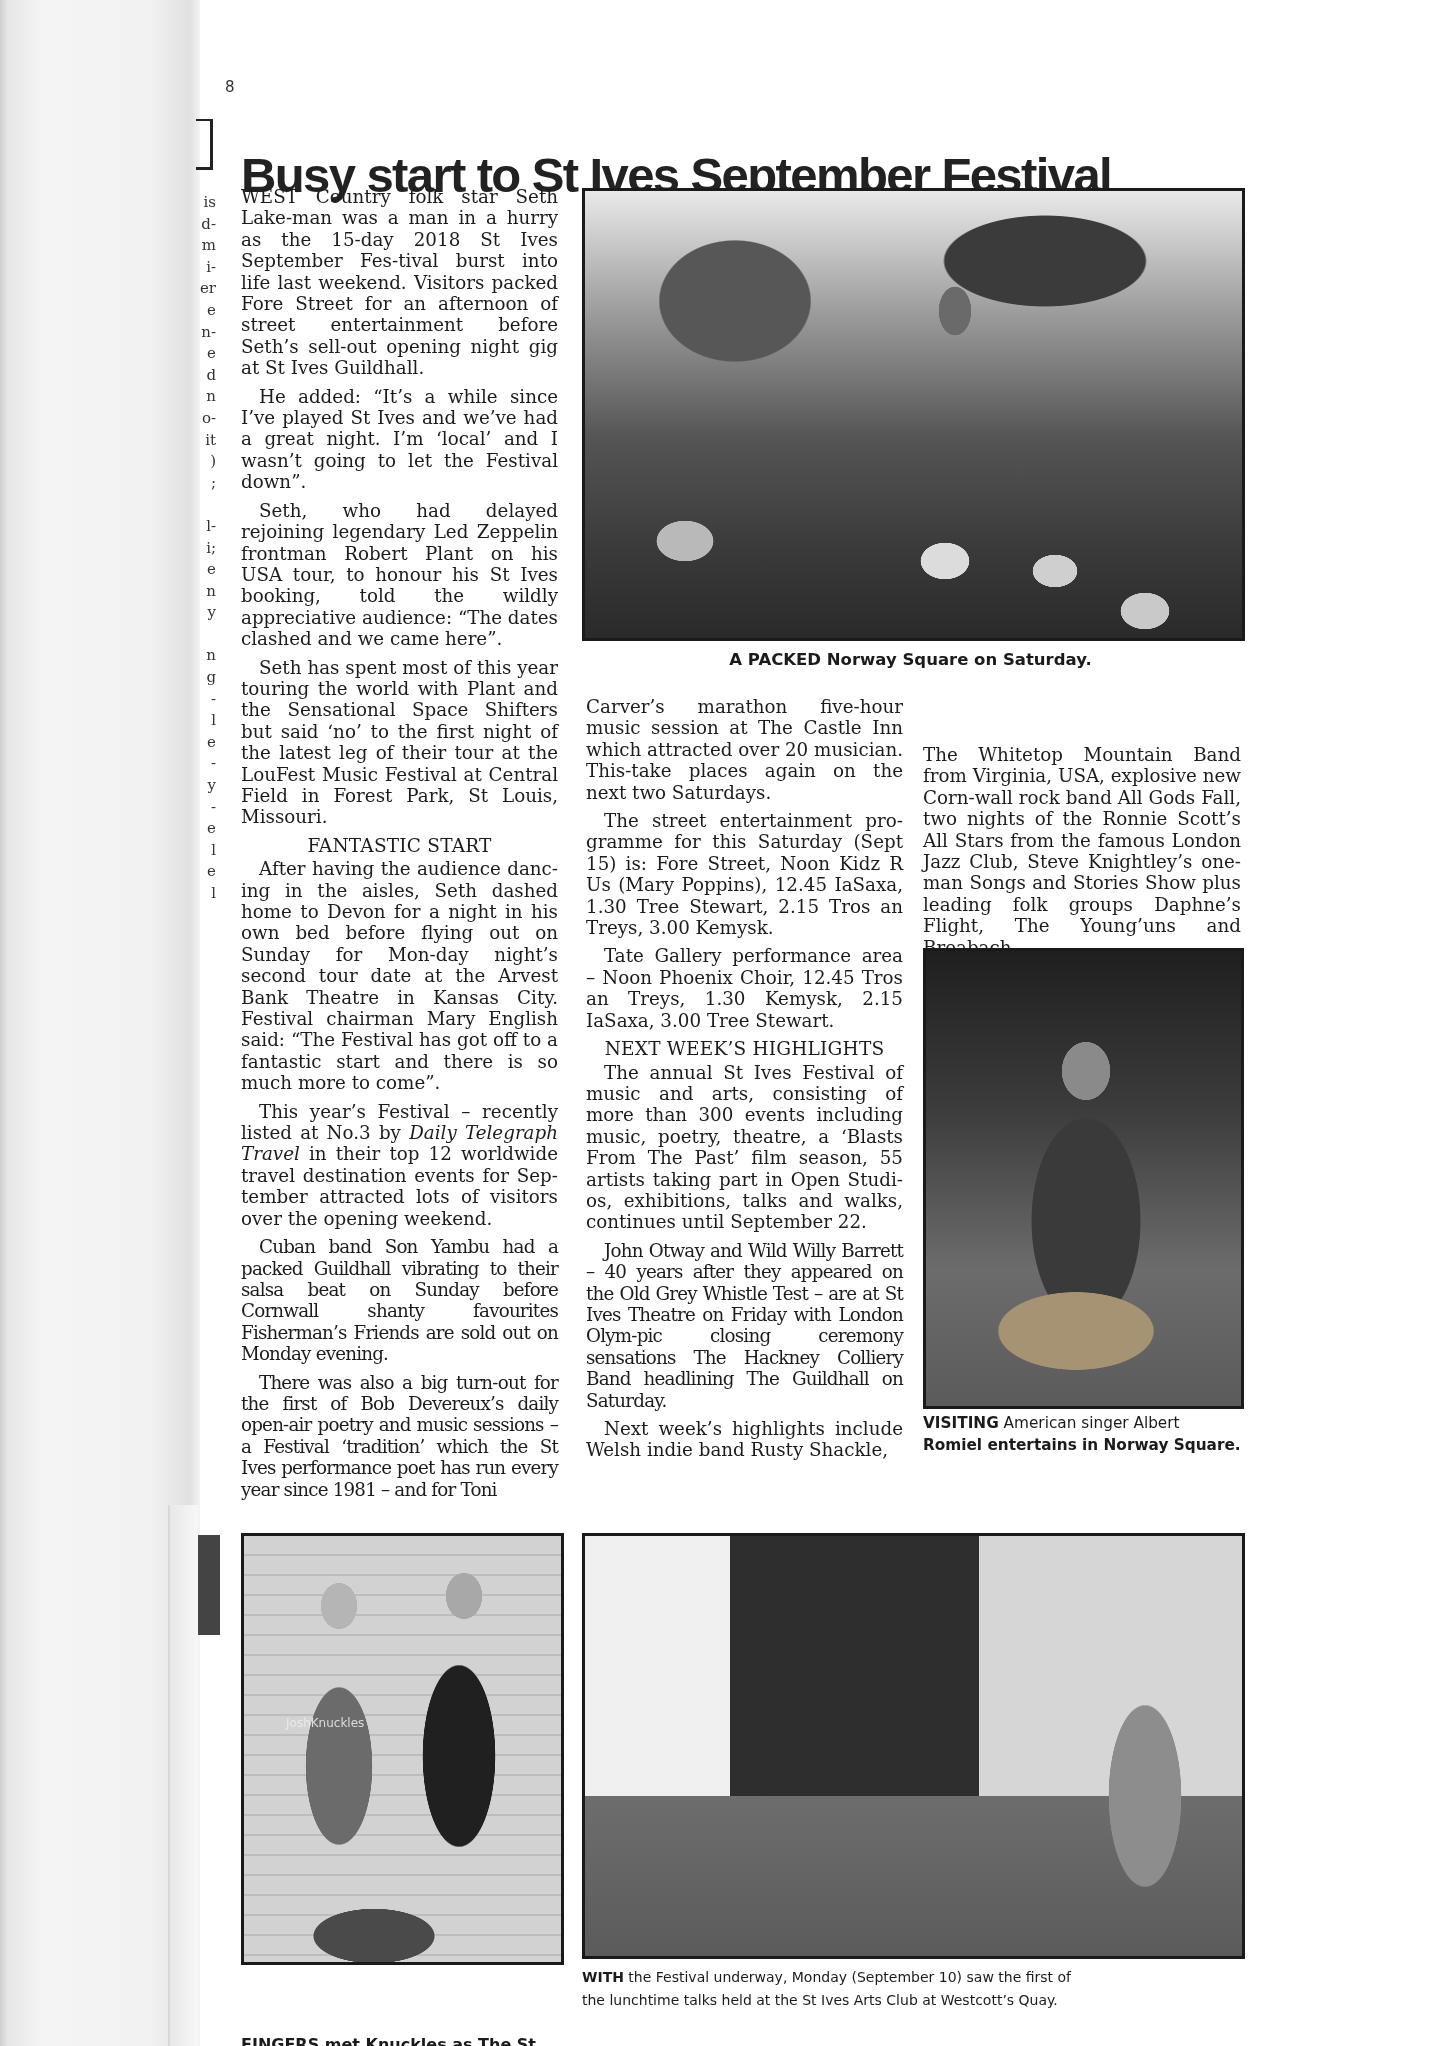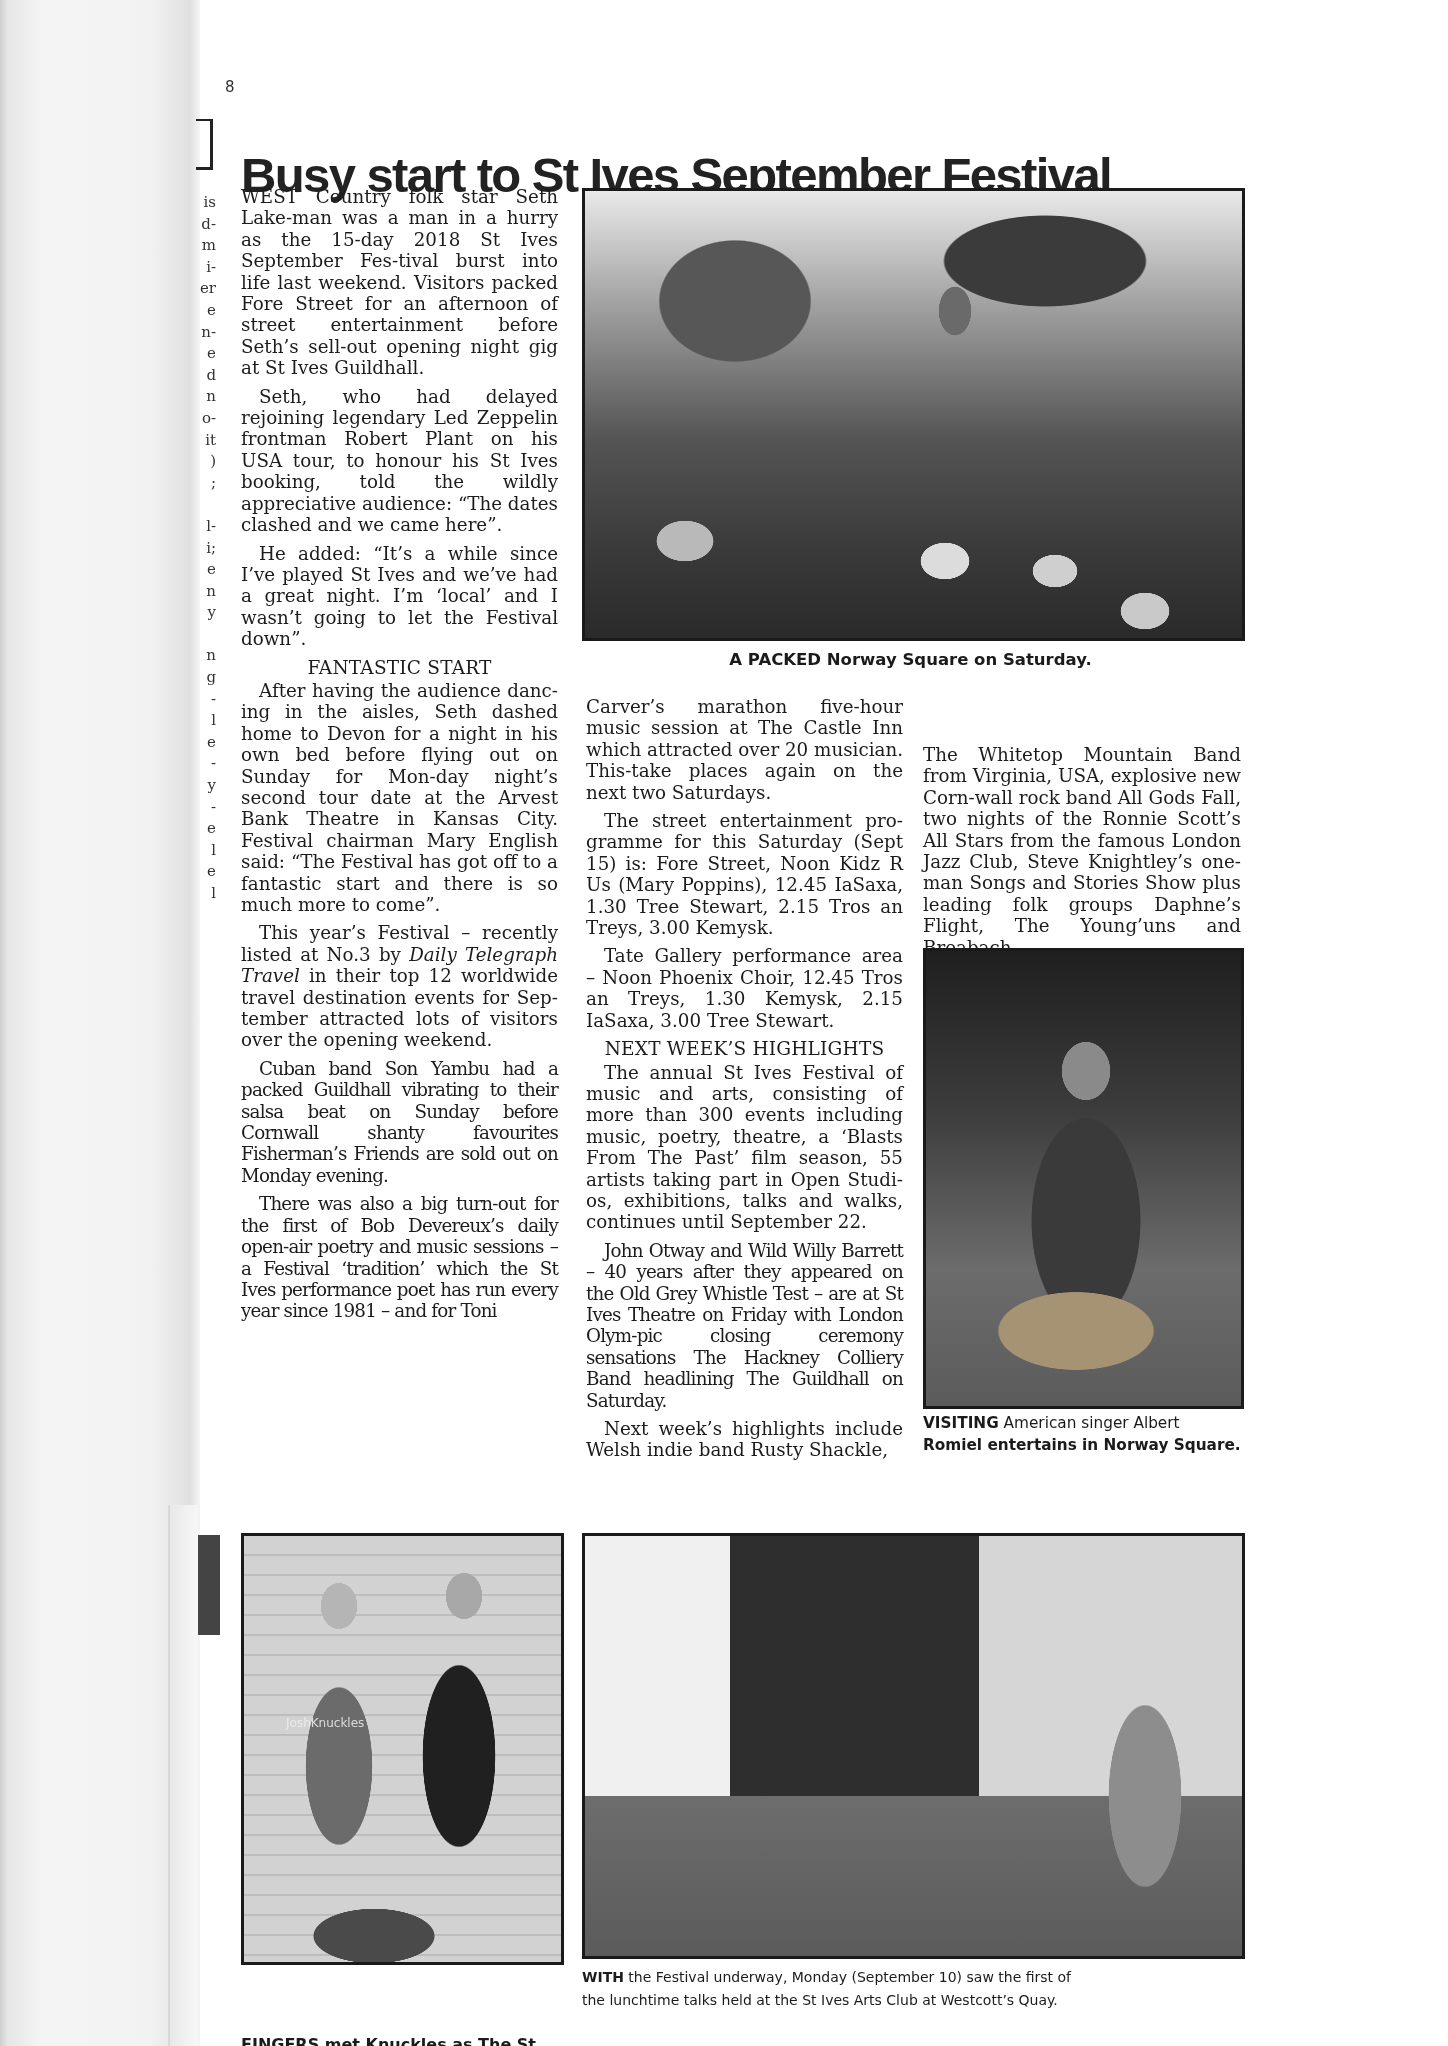--- a/index.html
+++ b/index.html
@@ -133,22 +133,23 @@
     <div>e</div>
     <div>l</div>
   </div>
 
 <div class="page-num">8</div>
 <div class="head-bracket"></div>
 <h1 class="headline">Busy start to St Ives September Festival</h1>
 
 <div class="col c1">
   <p class="first">WEST Country folk star Seth Lake-man was a man in a hurry as the 15-day 2018 St Ives September Fes-tival burst into life last weekend. Visitors packed Fore Street for an afternoon of street entertainment before Seth’s sell-out opening night gig at St Ives Guildhall.</p>
+  <p>He added: “It’s a while since I’ve played St Ives and we’ve had a great night. I’m ‘local’ and I wasn’t going to let the Festival down”.</p>
   <p>Seth, who had delayed rejoining legendary Led Zeppelin frontman Robert Plant on his USA tour, to honour his St Ives booking, told the wildly appreciative audience: “The dates clashed and we came here”.</p>
-  <p>He added: “It’s a while since I’ve played St Ives and we’ve had a great night. I’m ‘local’ and I wasn’t going to let the Festival down”.</p>
+  <p>Seth has spent most of this year touring the world with Plant and the Sensational Space Shifters but said ‘no’ to the first night of the latest leg of their tour at the LouFest Music Festival at Central Field in Forest Park, St Louis, Missouri.</p>
   <h3>FANTASTIC START</h3>
   <p>After having the audience danc-ing in the aisles, Seth dashed home to Devon for a night in his own bed before flying out on Sunday for Mon-day night’s second tour date at the Arvest Bank Theatre in Kansas City. Festival chairman Mary English said: “The Festival has got off to a fantastic start and there is so much more to come”.</p>
   <p><span>This year’s Festival – recently listed at No.3 by </span><i>Daily Telegraph Travel</i><span> in their top 12 worldwide travel destination events for Sep-tember attracted lots of visitors over the opening weekend.</span></p>
   <div class="mid">
     <p class="cond">Cuban band Son Yambu had a packed Guildhall vibrating to their salsa beat on Sunday before Cornwall shanty favourites Fisherman’s Friends are sold out on Monday evening.</p>
     <p class="cond">There was also a big turn-out for the first of Bob Devereux’s daily open-air poetry and music sessions – a Festival ‘tradition’ which the St Ives performance poet has run every year since 1981 – and for Toni</p>
   </div>
 </div>
 
 <div class="photo ph1"></div>

